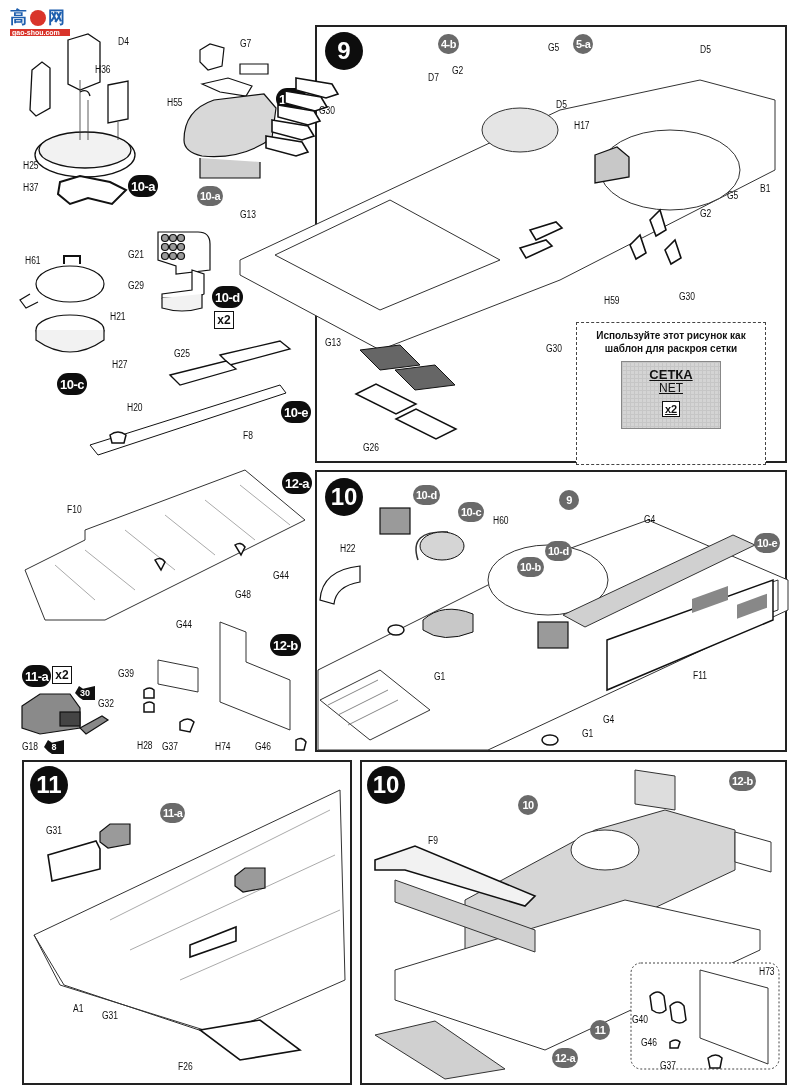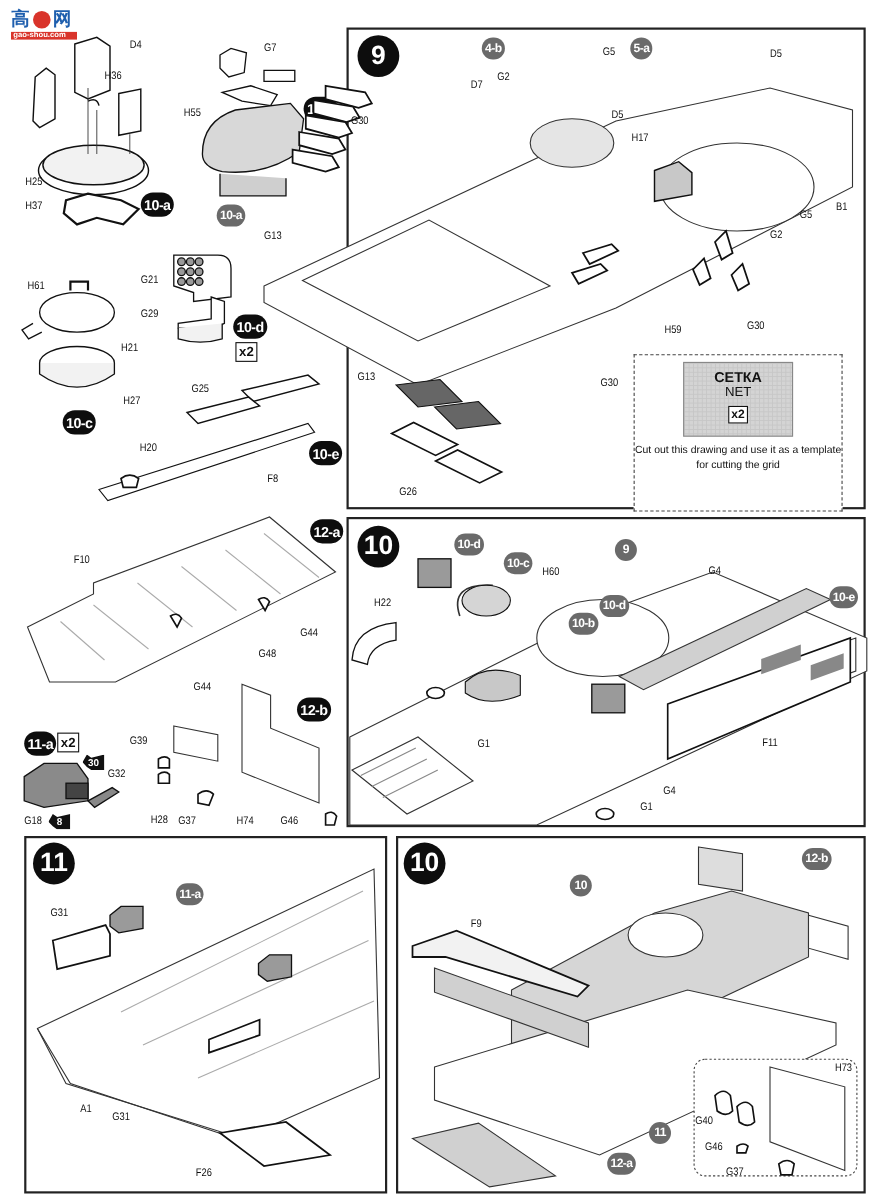--- a/index.html
+++ b/index.html
@@ -23,21 +23,21 @@
   .logo { position:absolute; left:10px; top:6px; width:60px; height:32px; }
   .logo .cn { font-size:17px; font-weight:bold; color:#1f5fae; letter-spacing:1px; display:flex; gap:2px; align-items:center; }
   .logo .gear { width:16px; height:16px; border-radius:50%; background:#d9342b; display:inline-block; }
   .logo .url { font-size:7px; color:#fff; background:#d9342b; padding:0 2px; font-weight:bold; }
   .template-box { position:absolute; left:576px; top:322px; width:190px; height:143px;
                   border:1px dashed #444; box-sizing:border-box; background:#fff; text-align:center; }
   .template-box .ru { font-size:10px; font-weight:bold; margin-top:6px; line-height:13px; }
   .template-box .grid { margin:6px auto 0; width:98px; height:66px; background:#d4d4d4;
                         border:1px solid #888; background-image:
                         linear-gradient(#c6c6c6 1px, transparent 1px), linear-gradient(90deg,#c6c6c6 1px, transparent 1px);
-                        background-size:4px 4px; position:relative; }
+                        background-size:4px 4px; position:relative;text-decoration:underline; }
   .template-box .grid .t1 { font-size:13px; font-weight:bold; padding-top:6px; line-height:13px; }
   .template-box .grid .t2 { font-size:12px; line-height:14px; }
   .template-box .grid .qty { position:static; margin:6px auto 0; width:18px; height:16px; font-size:11px; }
   .template-box .en { font-size:9.5px; margin-top:6px; line-height:13px; }
   .star-badge { position:absolute; width:20px; height:14px; background:#111; color:#fff; font-size:9px; font-weight:bold;
                 display:flex; align-items:center; justify-content:center;
                 clip-path:polygon(0 50%,20% 0,40% 20%,100% 0,100% 100%,40% 100%,20% 80%); }
 </style>
 </head>
 <body>
@@ -239,26 +239,26 @@
 <div class="lbl" style="left:760px;top:183px">B1</div>
 <div class="lbl" style="left:700px;top:208px">G2</div>
 <div class="lbl" style="left:240px;top:209px">G13</div>
 <div class="lbl" style="left:325px;top:337px">G13</div>
 <div class="lbl" style="left:604px;top:295px">H59</div>
 <div class="lbl" style="left:679px;top:291px">G30</div>
 <div class="lbl" style="left:546px;top:343px">G30</div>
 <div class="lbl" style="left:363px;top:442px">G26</div>
 
 <div class="template-box">
+  <div class="ru">Используйте этот рисунок как шаблон для раскроя сетки</div>
   <div class="grid">
     <div class="t1">СЕТКА</div>
     <div class="t2">NET</div>
     <div class="qty">x2</div>
   </div>
-  <div class="en">Cut out this drawing and use it as a template for cutting the grid</div>
 </div>
 
 <div class="panel" style="left:315px;top:470px;width:472px;height:282px"></div>
 <div class="step-badge" style="left:325px;top:478px">10</div>
 <svg class="art" style="left:318px;top:490px" width="465" height="260">
   <g fill="#fff" stroke="#333" stroke-width="1">
     <path d="M0 180 L220 70 L330 30 L470 90 L470 120 L170 260 L0 260z"></path>
     <ellipse cx="230" cy="90" rx="60" ry="35"></ellipse>
     <path d="M245 125 l170 -80 l22 10 l-170 82z" fill="#d0d0d0"></path>
     <path d="M290 150 l170 -60 v30 l-170 60z" fill="#fff"></path>

